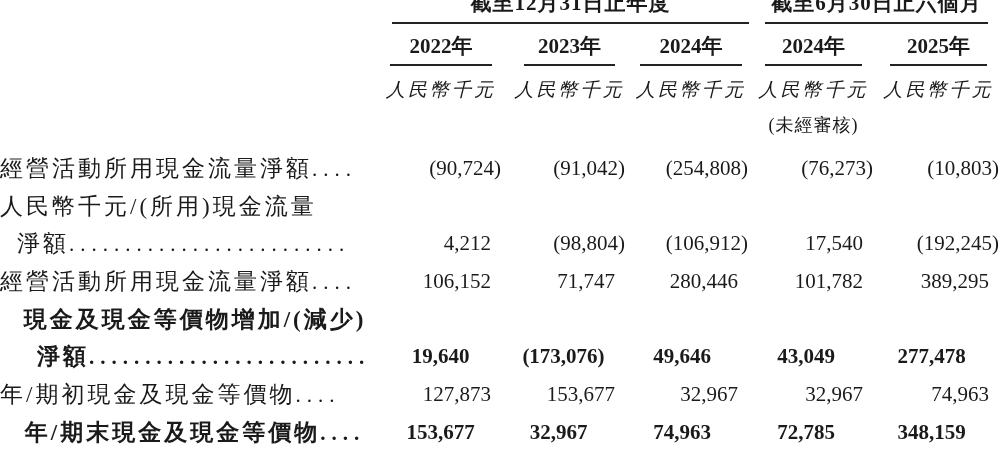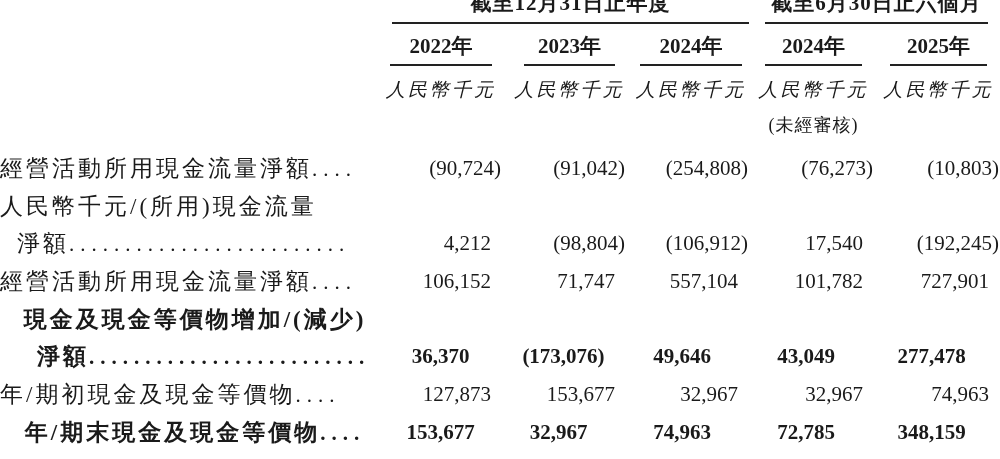--- a/index.html
+++ b/index.html
@@ -130,37 +130,37 @@
     <div class="val neg">(98,804)</div>
     <div class="val neg">(106,912)</div>
     <div class="val">17,540</div>
     <div class="val neg">(192,245)</div>
   </div>
 
   <div class="row">
     <div class="label-cell"><span>經營活動所用現金流量淨額</span><span class="leader">....</span></div>
     <div class="val">106,152</div>
     <div class="val">71,747</div>
-    <div class="val">557,104</div>
+    <div class="val">280,446</div>
     <div class="val">101,782</div>
-    <div class="val">727,901</div>
+    <div class="val">389,295</div>
   </div>
 
   <div class="row bold">
     <div class="label-cell"><span>現金及現金等價物增加/(減少)</span></div>
     <div class="val"></div>
     <div class="val"></div>
     <div class="val"></div>
     <div class="val"></div>
     <div class="val"></div>
   </div>
 
   <div class="row bold indent">
     <div class="label-cell"><span>淨額</span><span class="leader">.........................</span></div>
-    <div class="val">36,370</div>
+    <div class="val">19,640</div>
     <div class="val neg">(173,076)</div>
     <div class="val">49,646</div>
     <div class="val">43,049</div>
     <div class="val">277,478</div>
   </div>
 
   <div class="row">
     <div class="label-cell"><span>年/期初現金及現金等價物</span><span class="leader">....</span></div>
     <div class="val">127,873</div>
     <div class="val">153,677</div>

